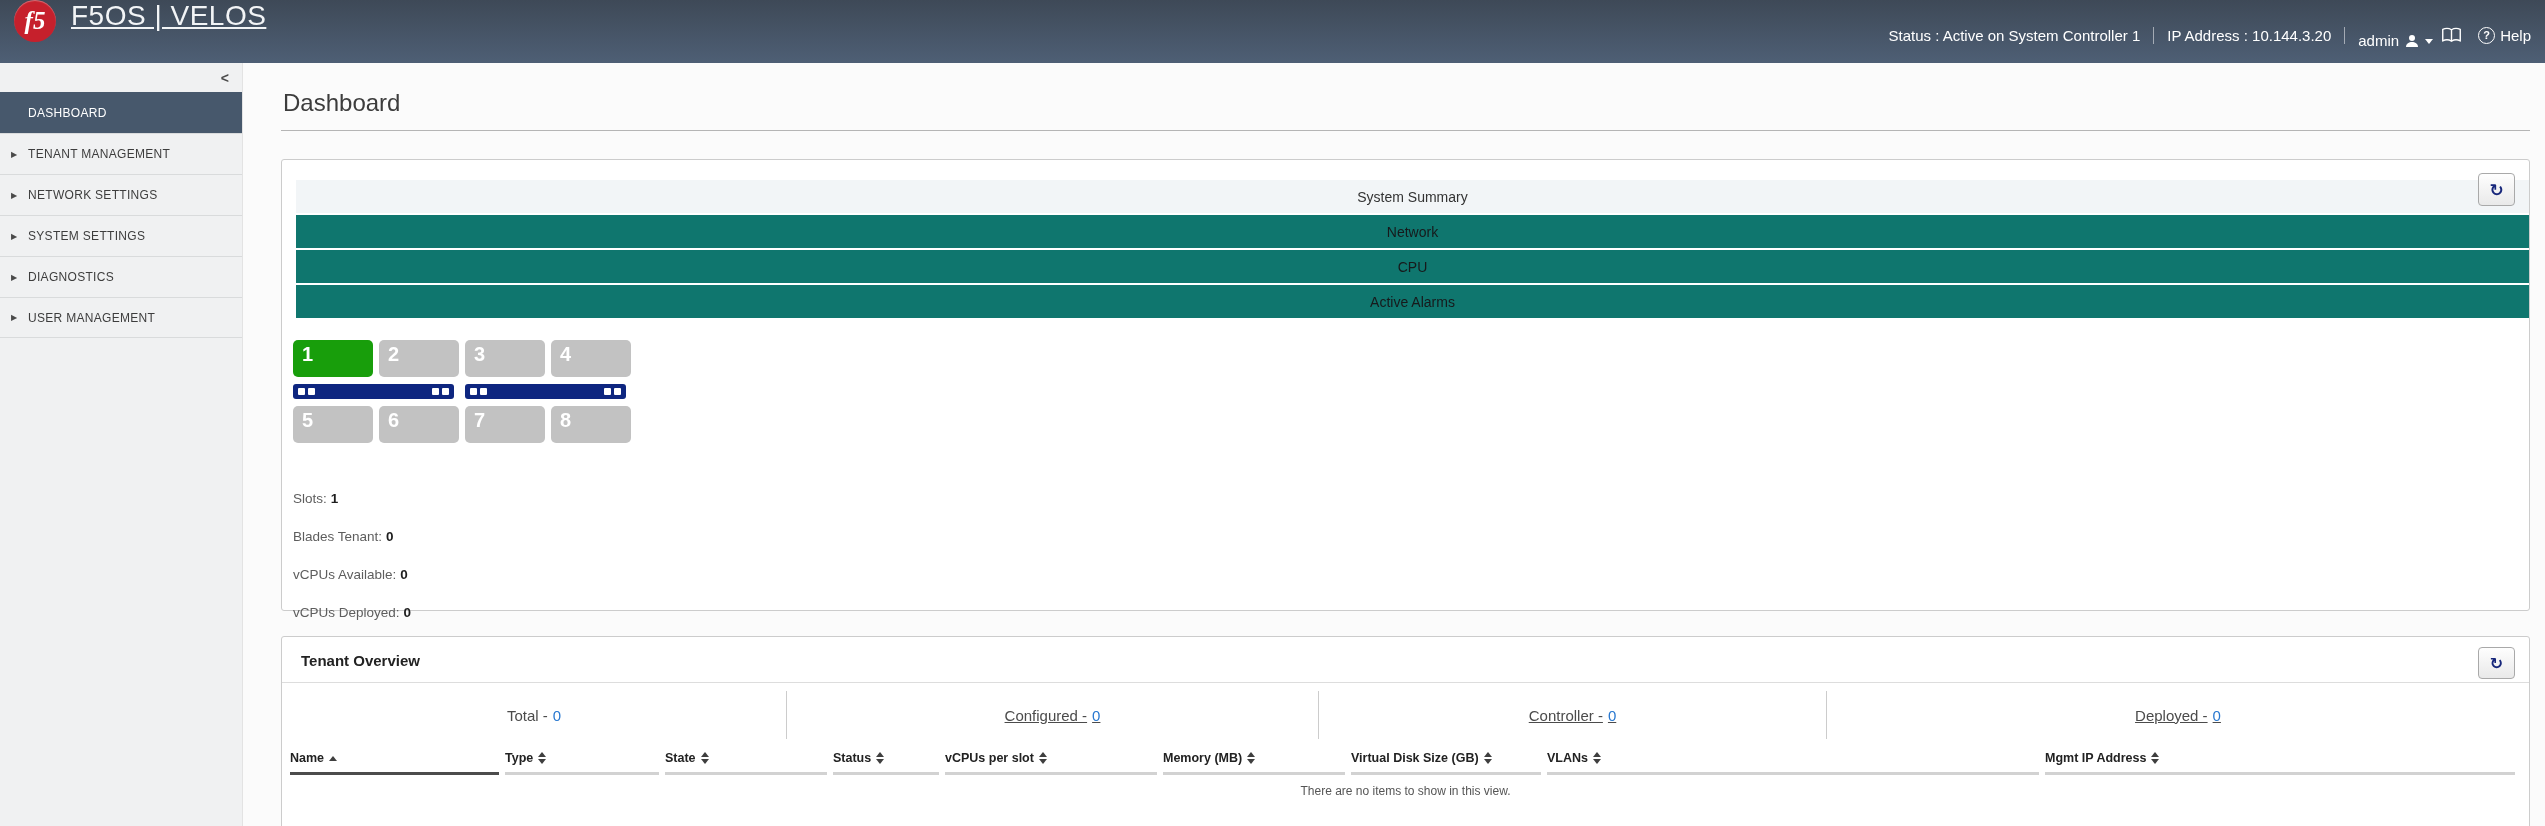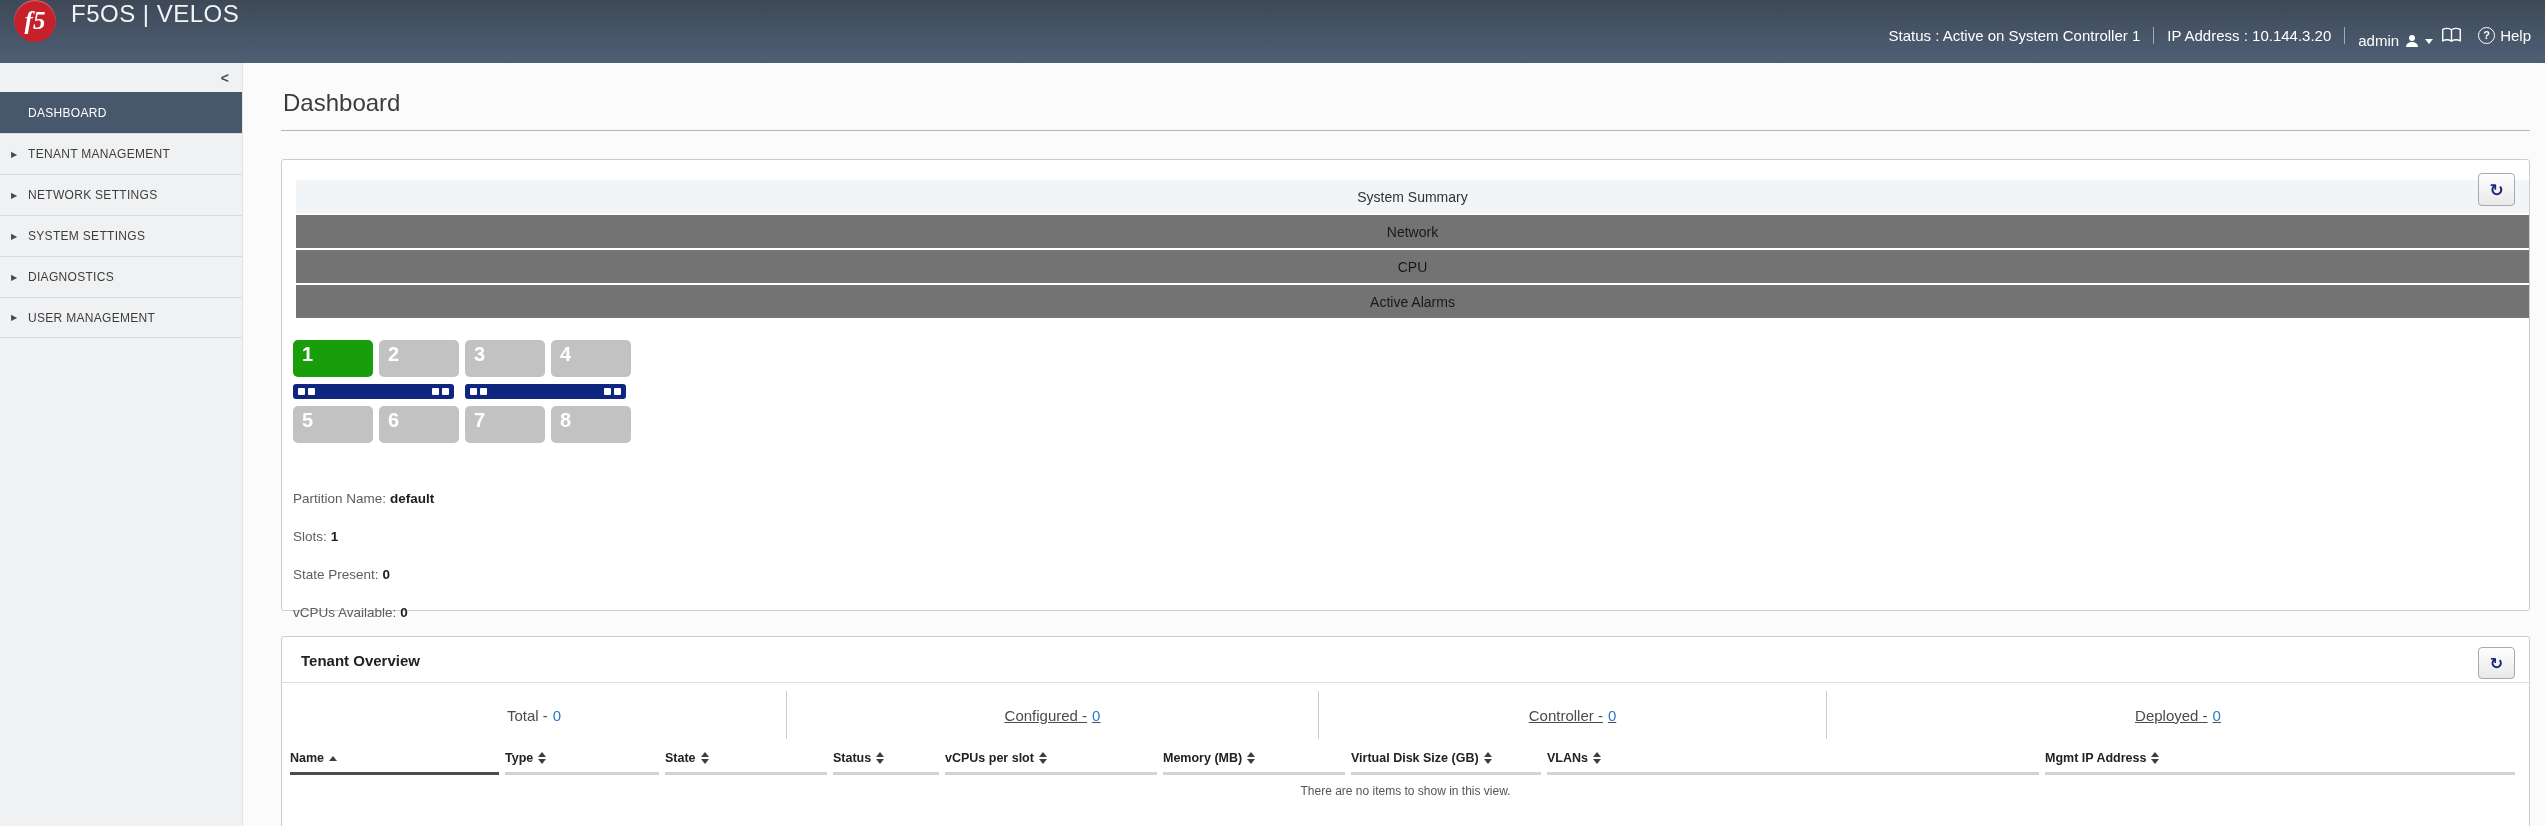--- a/index.html
+++ b/index.html
@@ -7,21 +7,21 @@
     font-family:"Liberation Sans", sans-serif; }
 
   
   .app-header { height:63px; background:linear-gradient(180deg,#3e4957 0%,#4e5f75 100%);
     display:flex; justify-content:space-between; color:#fff; position:relative; }
   .brand { display:flex; align-items:flex-start; gap:15px; padding-left:14px; }
   .f5-logo { width:42px; height:42px; border-radius:50%; background:#c6202c;
     display:flex; align-items:center; justify-content:center;
     font-family:"Liberation Serif", serif; font-style:italic; font-weight:bold;
     font-size:25px; color:#fff; box-shadow:inset 0 1px 1px rgba(255,255,255,.35); }
-  .brand-title { font-size:24px; font-weight:400; letter-spacing:.5px; color:#f2f4f6; }
+  .brand-title { font-size:28px; font-weight:400; letter-spacing:.5px; color:#f2f4f6;text-decoration:underline; }
   .header-right { display:flex; flex-direction:row; align-items:center;
     padding:7px 14px 0 0; gap:8px; font-size:15px; }
   .hr-row1 { display:flex; align-items:center; gap:13px; }
   .vsep { width:1px; height:17px; background:rgba(255,255,255,.5); }
   .user-menu { display:flex; align-items:center; gap:6px; cursor:pointer;margin-top:11px; }
   .caret-down { width:0; height:0; border-left:4px solid transparent;
     border-right:4px solid transparent; border-top:5px solid #fff; margin-top:2px; }
   .hr-row2 { display:flex; align-items:center; gap:16px; }
   .book-icon { cursor:pointer; display:flex; }
   .help-link { display:flex; align-items:center; gap:5px; cursor:pointer; }
@@ -45,21 +45,21 @@
   .main { position:absolute; left:243px; top:63px; right:0; bottom:0;
     background:#fbfbfb; padding:0 15px 0 38px; overflow:hidden; }
   .page-title { font-size:24px; font-weight:400; color:#3c3c3c; margin:26px 0 13px 2px; }
   .title-rule { border:none; border-top:1px solid #b5b5b5; }
 
   .card { background:#fff; border:1px solid #ccc; border-radius:3px; position:relative; }
   .card-summary { margin-top:28px; height:452px; padding:20px 0 0 8px; }
 
   .tabs { display:flex; gap:2px; margin-left:6px;flex-direction:column; }
   .tab { min-width:116px; height:33px; display:flex; align-items:center; justify-content:center;
-    font-size:14px; background:#737373; color:#17191b; padding:0 16px; cursor:pointer; }
+    font-size:14px; background:#0f766e; color:#17191b; padding:0 16px; cursor:pointer; }
   .tab.active { background:#f2f5f7; color:#333; }
   .refresh-btn { position:absolute; top:13px; right:14px; width:37px; height:33px;
     border:1px solid #a9a9a9; border-radius:4px; background:linear-gradient(#fefefe,#e9e9e9);
     display:flex; align-items:center; justify-content:center; font-size:17px; font-weight:bold;
     color:#17277b; cursor:pointer; font-family:"DejaVu Sans", sans-serif; }
 
   .slot-grid { margin:22px 0 0 3px; width:max-content; }
   .slot-row { display:flex; gap:6px; }
   .slot { width:80px; height:37px; border-radius:5px; background:#c2c2c2; color:#fff;
     font-size:20px; font-weight:bold; padding:4px 0 0 9px; line-height:1; cursor:pointer; }
@@ -233,27 +233,24 @@
     <span class="slot-num">7</span>
   </div>
           <div class="slot" style="background: rgb(194, 194, 194);">
     <span class="slot-num">8</span>
   </div>
         </div>
     </div>
 
     <div class="info-list">
         <div class="info-row">
-    <span class="info-label">Partition Name:</span><span class="info-value">default</span>
+    <span class="info-label">Slots:</span><span class="info-value">1</span>
   </div>
         <div class="info-row">
-    <span class="info-label">Slots:</span><span class="info-value">1</span>
-  </div>
-        <div class="info-row">
-    <span class="info-label">State Present:</span><span class="info-value">0</span>
+    <span class="info-label">Blades Tenant:</span><span class="info-value">0</span>
   </div>
         <div class="info-row">
     <span class="info-label">vCPUs Available:</span><span class="info-value">0</span>
   </div>
         <div class="info-row">
     <span class="info-label">vCPUs Deployed:</span><span class="info-value">0</span>
   </div>
       </div>
   </section>
 

